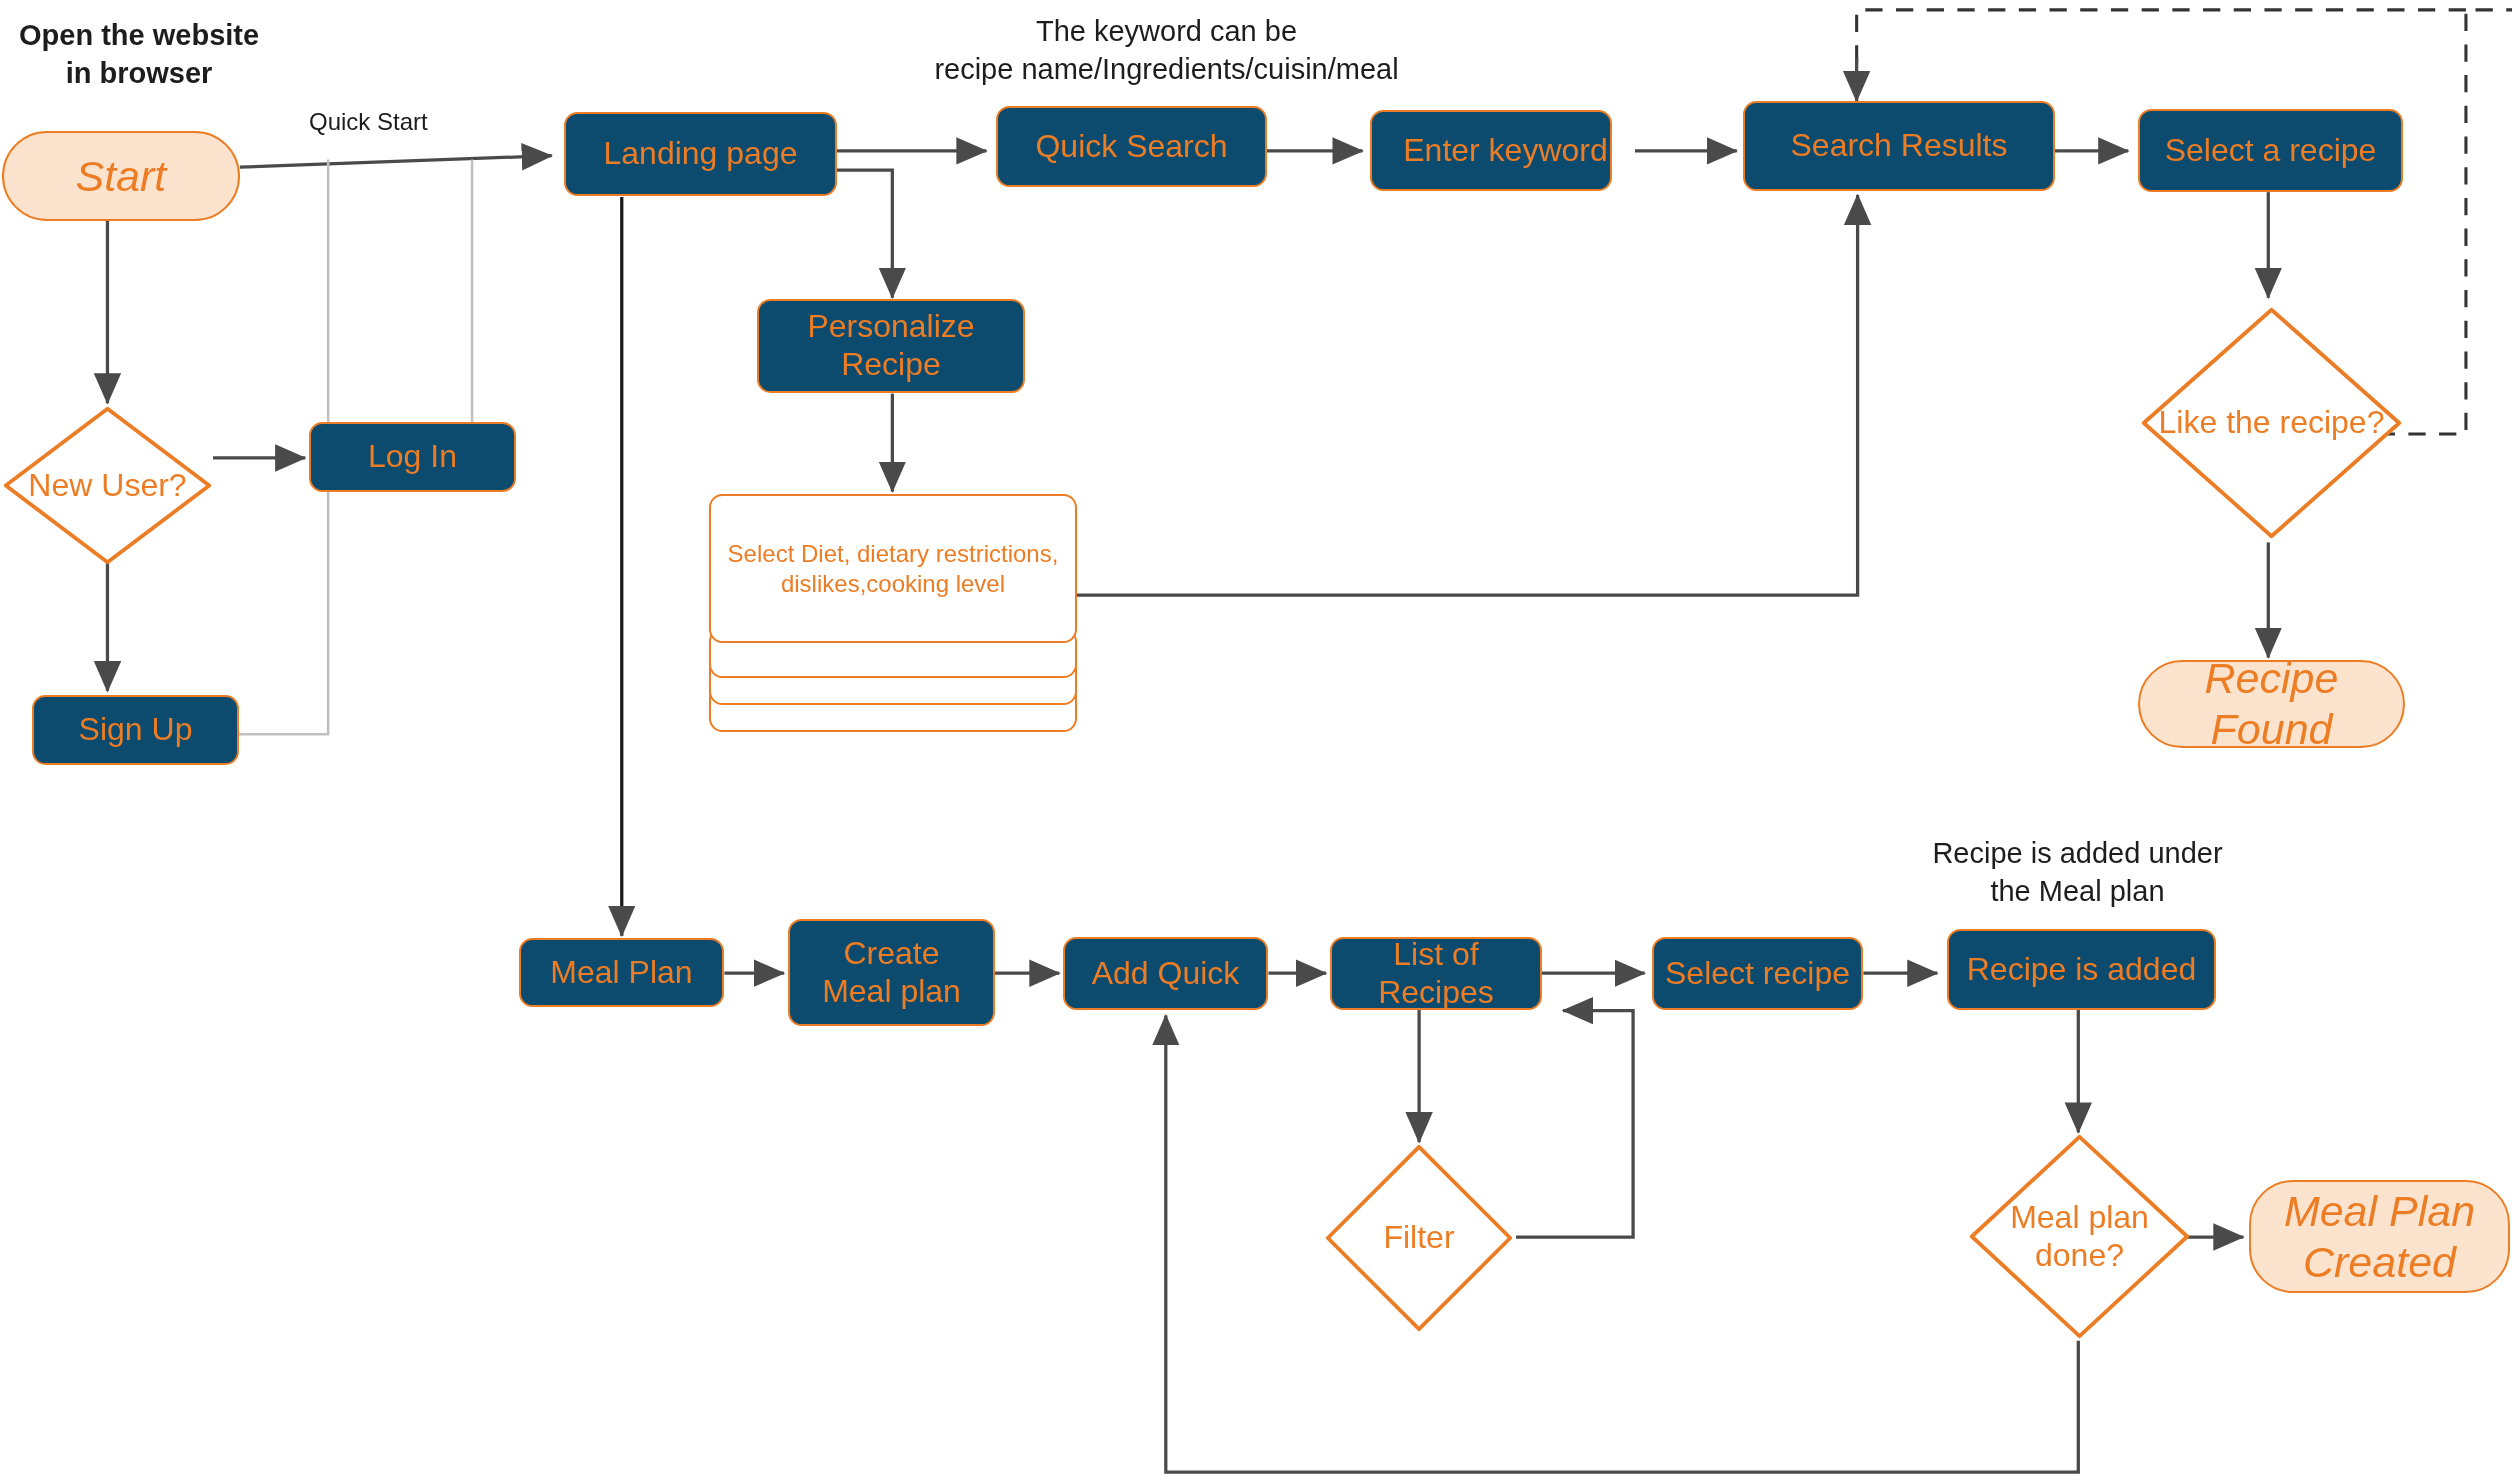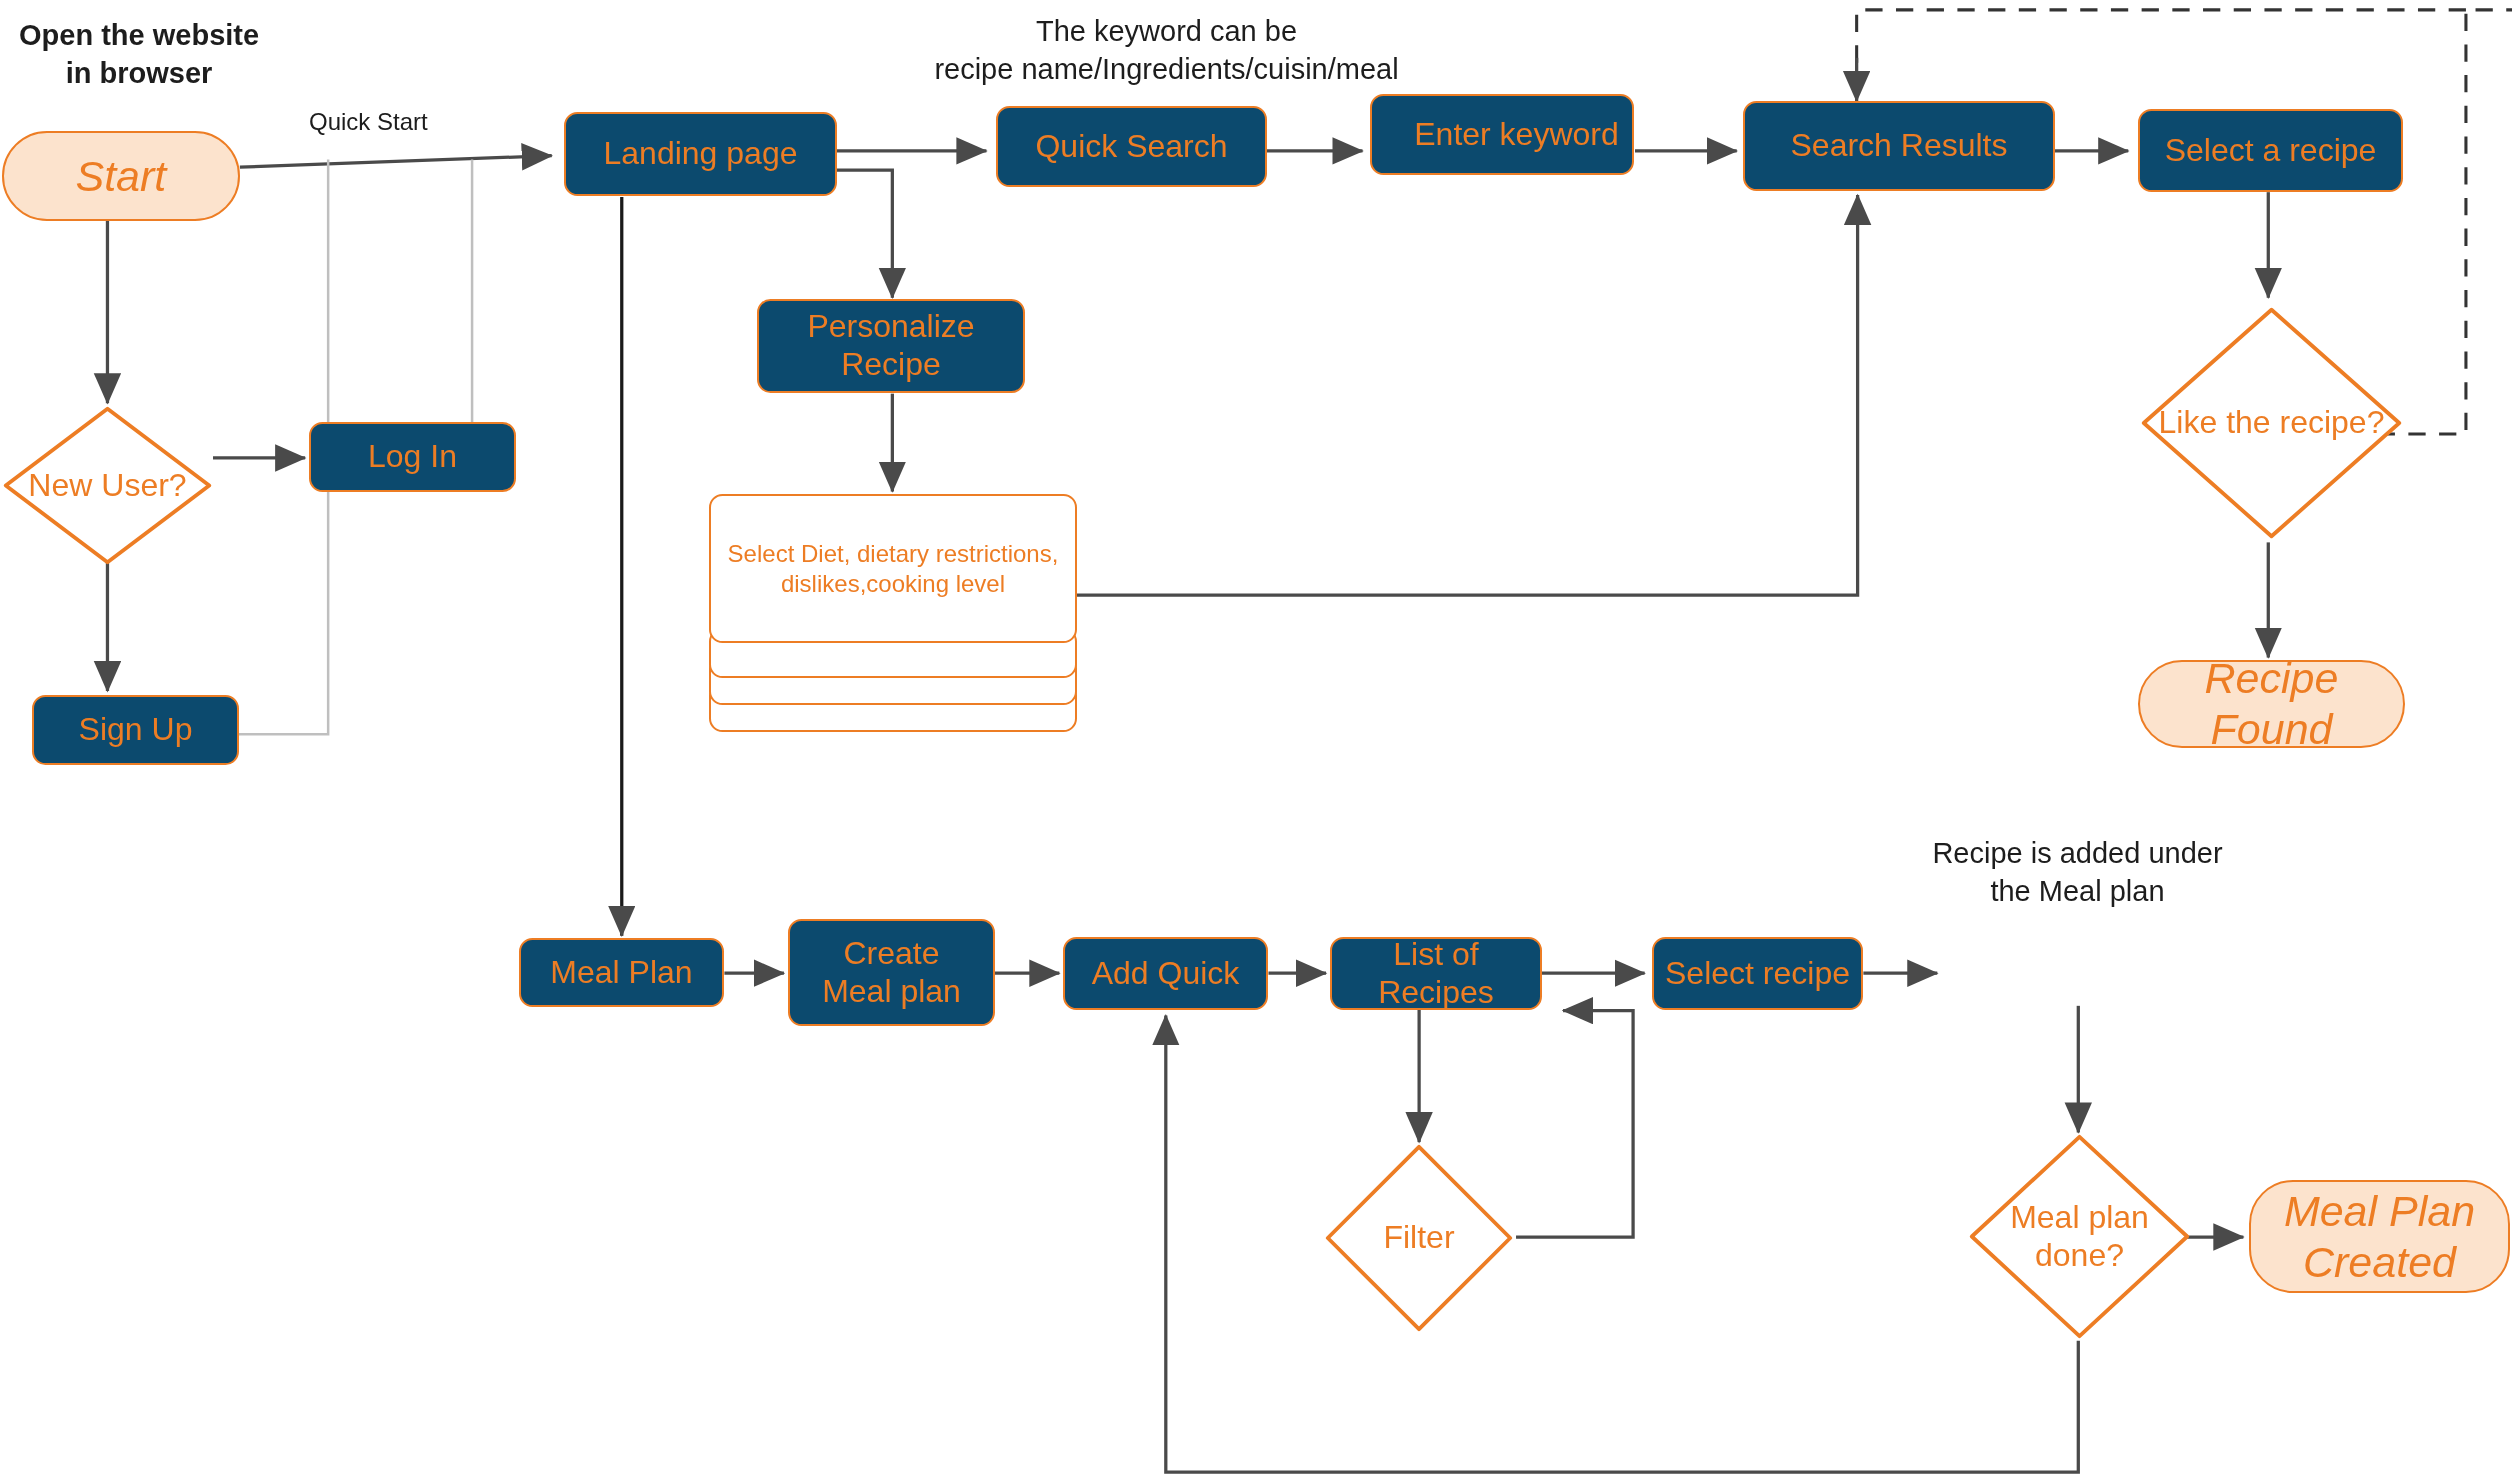--- a/index.html
+++ b/index.html
@@ -210,21 +210,21 @@
   </div>
 
   <div class="node process" style="left:309px; top:422px; width:207px; height:70px;">Log In</div>
 
   <div class="node process" style="left:0px; top:695px; width:207px; height:70px;margin-left:32px;">Sign Up</div>
 
   <div class="node process" style="left:564px; top:112px; width:273px; height:84px;">Landing page</div>
 
   <div class="node process" style="left:996px; top:106px; width:271px; height:81px;">Quick Search</div>
 
-  <div class="node process" style="left:1370px; top:94px; width:264px; height:81px;padding-left:29px;">Enter keyword</div>
+  <div class="node process" style="left:1370px; top:110px; width:242px; height:81px;padding-left:29px;">Enter keyword</div>
 
   <div class="node process" style="left:1743px; top:101px; width:312px; height:90px;">Search Results</div>
 
   <div class="node process" style="left:2138px; top:109px; width:265px; height:83px;">Select a recipe</div>
 
   <div class="decision-wrap" style="left:2138px; top:304px; width:267px; height:238px;">
     <svg class="decision-shape" viewBox="0 0 278 248" preserveAspectRatio="none">
       <path d="M139,6 L272,124 L139,242 L6,124 Z" fill="#ffffff" stroke="#ED7D24" stroke-width="4" stroke-linejoin="round"></path>
     </svg>
     <span class="decision-label">Like the recipe?</span>
@@ -256,20 +256,21 @@
 
   <div class="decision-wrap" style="left:1323px; top:1142px; width:192px; height:192px;">
     <svg class="decision-shape" viewBox="0 0 200 200" preserveAspectRatio="none">
       <path d="M100,5 L195,100 L100,195 L5,100 Z" fill="#ffffff" stroke="#ED7D24" stroke-width="4" stroke-linejoin="round"></path>
     </svg>
     <span class="decision-label">Filter</span>
   </div>
 
   <div class="node process" style="left:1652px; top:937px; width:211px; height:73px;">Select recipe</div>
 
+  <div class="node process" style="left:1947px; top:929px; width:269px; height:81px;">Recipe is added</div>
 
   <div class="decision-wrap" style="left:1967px; top:1132px; width:225px; height:209px;">
     <svg class="decision-shape" viewBox="0 0 234 218" preserveAspectRatio="none">
       <path d="M117,5 L229,109 L117,213 L5,109 Z" fill="#ffffff" stroke="#ED7D24" stroke-width="4" stroke-linejoin="round"></path>
     </svg>
     <span class="decision-label">Meal plan
 done?</span>
   </div>
 
   <div class="node terminator" style="left:2249px; top:1180px; width:261px; height:113px; border-radius:44px;">Meal Plan

